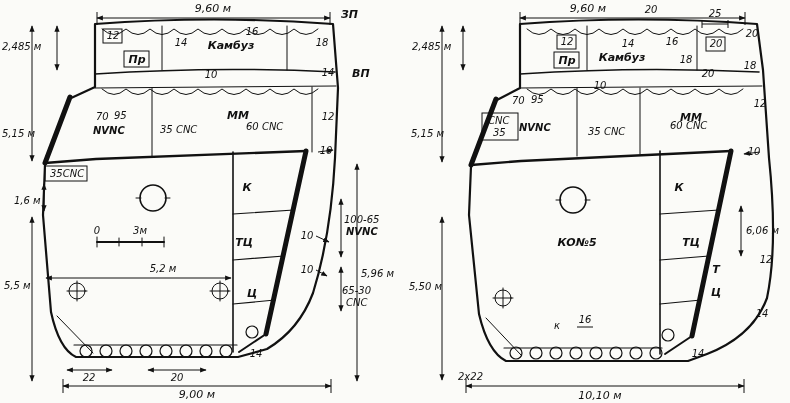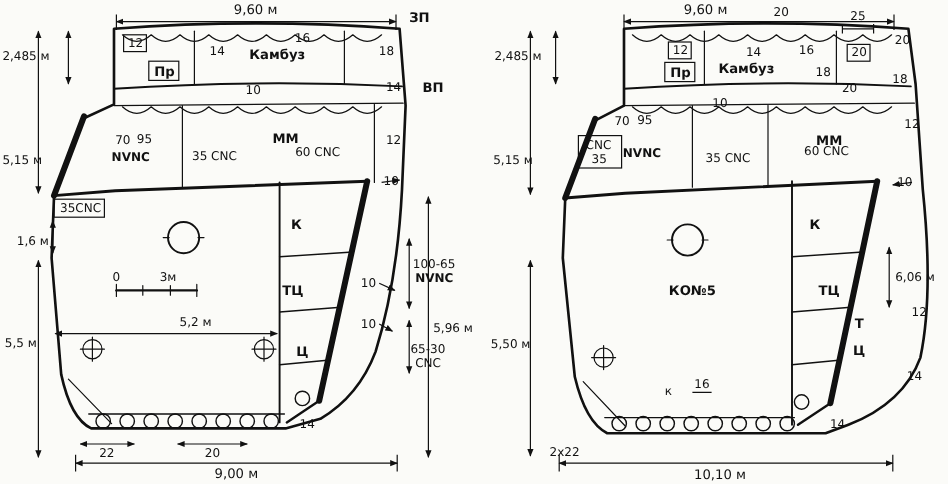--- a/index.html
+++ b/index.html
@@ -1,16 +1,16 @@
 <!DOCTYPE html>
 <html><head>
 <meta charset="utf-8">
 <style>
   html,body{margin:0;padding:0;background:#fbfbf8;}
-  #page{width:790px;height:403px;position:relative;background:#fbfbf8;overflow:hidden;}
+  #page{width:790px;height:403px;position:relative;background:#fbfbf8;overflow:hidden;font-style:italic;}
   svg text{font-family:"DejaVu Sans",sans-serif;fill:#111;}
   .t10{font-size:10px}
   .t11{font-size:11px}
   .b{font-weight:bold}
   .mid{text-anchor:middle}
   .s{stroke:#111;fill:none;stroke-linecap:round;stroke-linejoin:round}
   .w1{stroke-width:1}.w12{stroke-width:1.2}.w16{stroke-width:1.6}
   .w2{stroke-width:2}.w22{stroke-width:2.2}.w24{stroke-width:2.4}.w5{stroke-width:5}
   .dim{stroke:#111;stroke-width:1;fill:none}
   .box{stroke:#111;stroke-width:1;fill:none}

